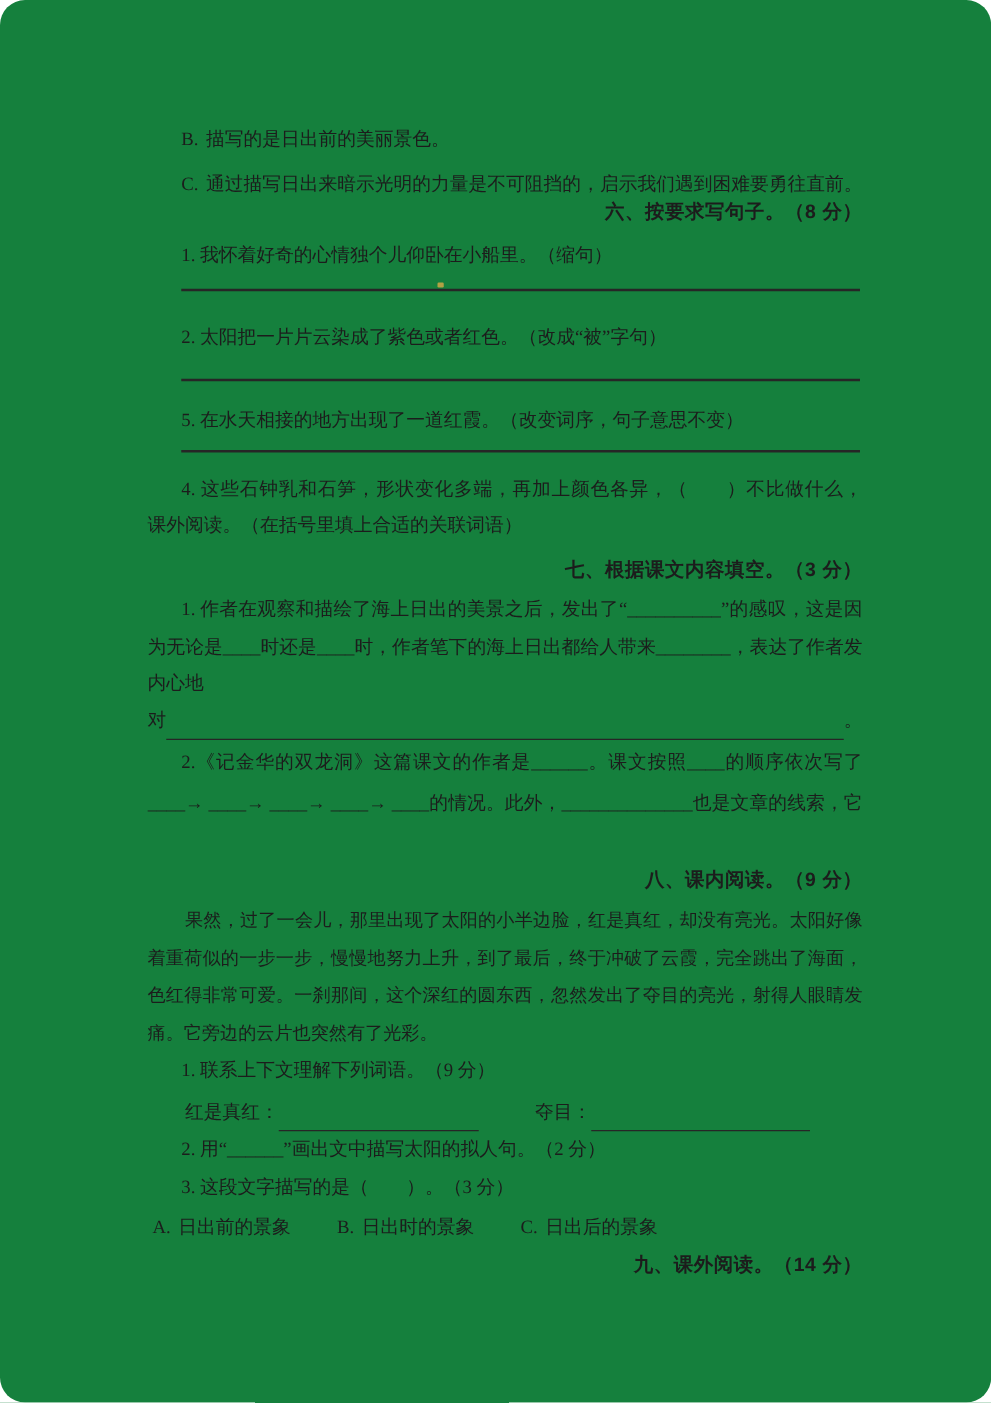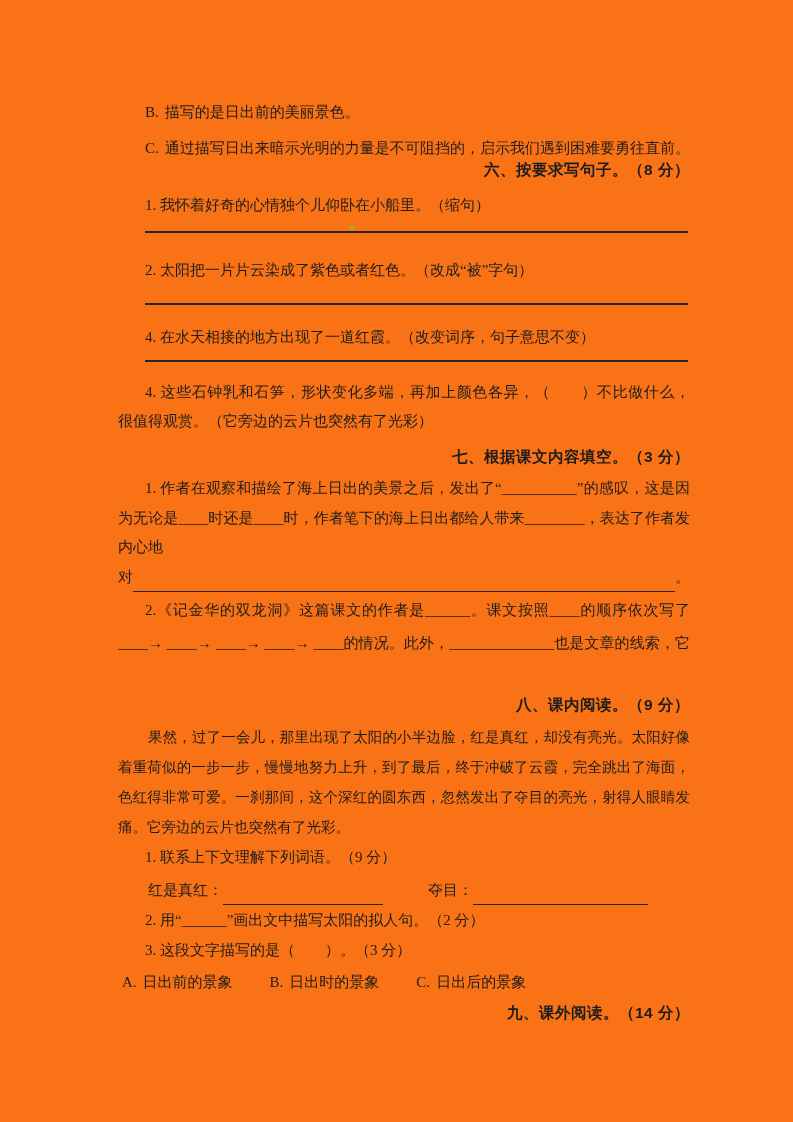--- a/index.html
+++ b/index.html
@@ -50,39 +50,39 @@
   .stain-dot {
     position:absolute;
     left:350px; top:226px;
     width:5px; height:4px;
     border-radius:1px;
   }
 </style>
 </head>
 <body>
 
-<div class="page" style="color: rgb(28, 28, 28); background: #f97316;">
+<div class="page" style="color: rgb(28, 28, 28); background: #15803d; border-radius: 20px;">
 
   <div class="line ind" style="top:97px">
     <span class="label-gap">B.</span><span>描写的是日出前的美丽景色。</span>
   </div>
   <div class="line ind just" style="top:133px">
     <span class="label-gap">C.</span><span>通过描写日出来暗示光明的力量是不可阻挡的，启示我们遇到困难要勇往直前。</span>
   </div>
 
   <div class="line flush heading" style="top:155px">六、按要求写句子。（8 分）</div>
   <div class="line ind" style="top:190px">1. 我怀着好奇的心情独个儿仰卧在小船里。（缩句）</div>
   <div class="answer-rule" style="top:231px"></div>
   <div class="stain-dot" style="background: rgb(178, 161, 68);"></div>
   <div class="line ind" style="top:255px">2. 太阳把一片片云染成了紫色或者红色。（改成“被”字句）</div>
   <div class="answer-rule" style="top:303px"></div>
-  <div class="line ind" style="top:322px">4. 在水天相接的地方出现了一道红霞。（改变词序，句子意思不变）</div>
+  <div class="line ind" style="top:322px">5. 在水天相接的地方出现了一道红霞。（改变词序，句子意思不变）</div>
   <div class="answer-rule" style="top:360px"></div>
   <div class="line ind just" style="top:377px">4. 这些石钟乳和石笋，形状变化多端，再加上颜色各异，（　　）不比做什么，（　　）</div>
-  <div class="line flush" style="top:406px">很值得观赏。（它旁边的云片也突然有了光彩）</div>
+  <div class="line flush" style="top:406px">课外阅读。（在括号里填上合适的关联词语）</div>
 
   <div class="line flush heading" style="top:442px">七、根据课文内容填空。（3 分）</div>
   <div class="line ind just" style="top:473px">1. 作者在观察和描绘了海上日出的美景之后，发出了“__________”的感叹，这是因</div>
   <div class="line flush just" style="top:503px">为无论是____时还是____时，作者笔下的海上日出都给人带来________，表达了作者发自</div>
   <div class="line flush" style="top:532px">内心地</div>
   <div class="line flush flexline" style="top:562px">
     <span>对</span>
     <span class="uline grow"></span>
     <span>。</span>
   </div>

